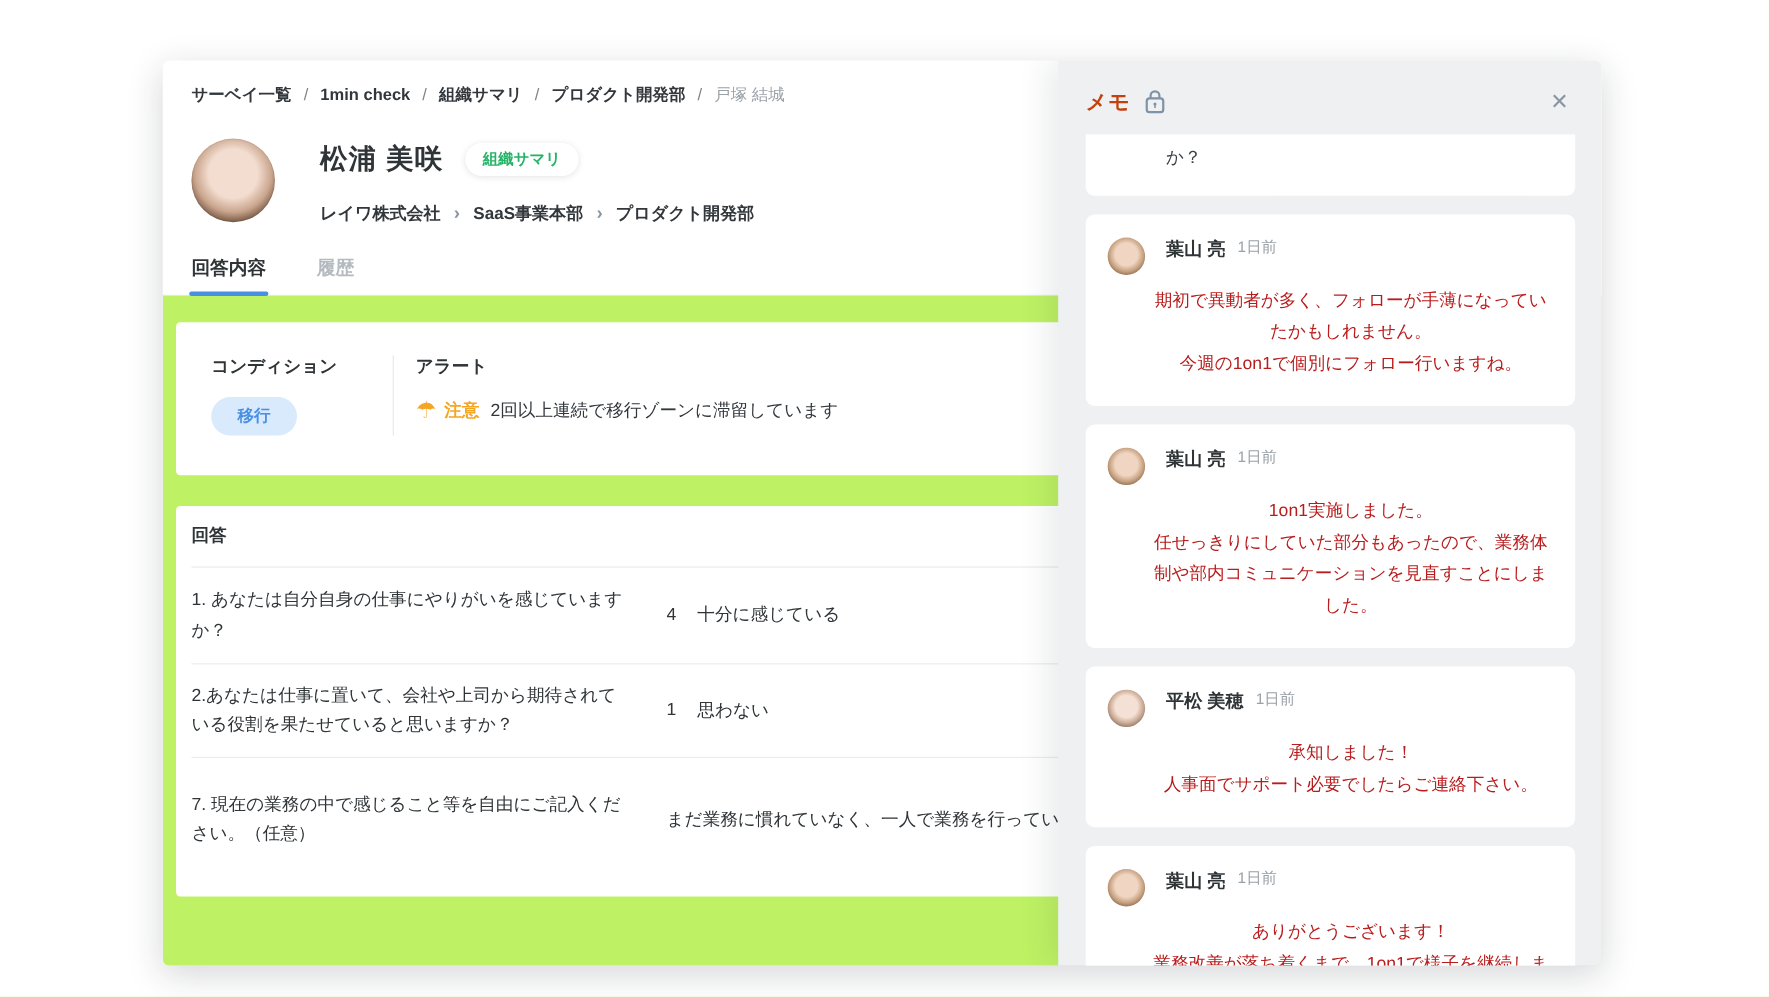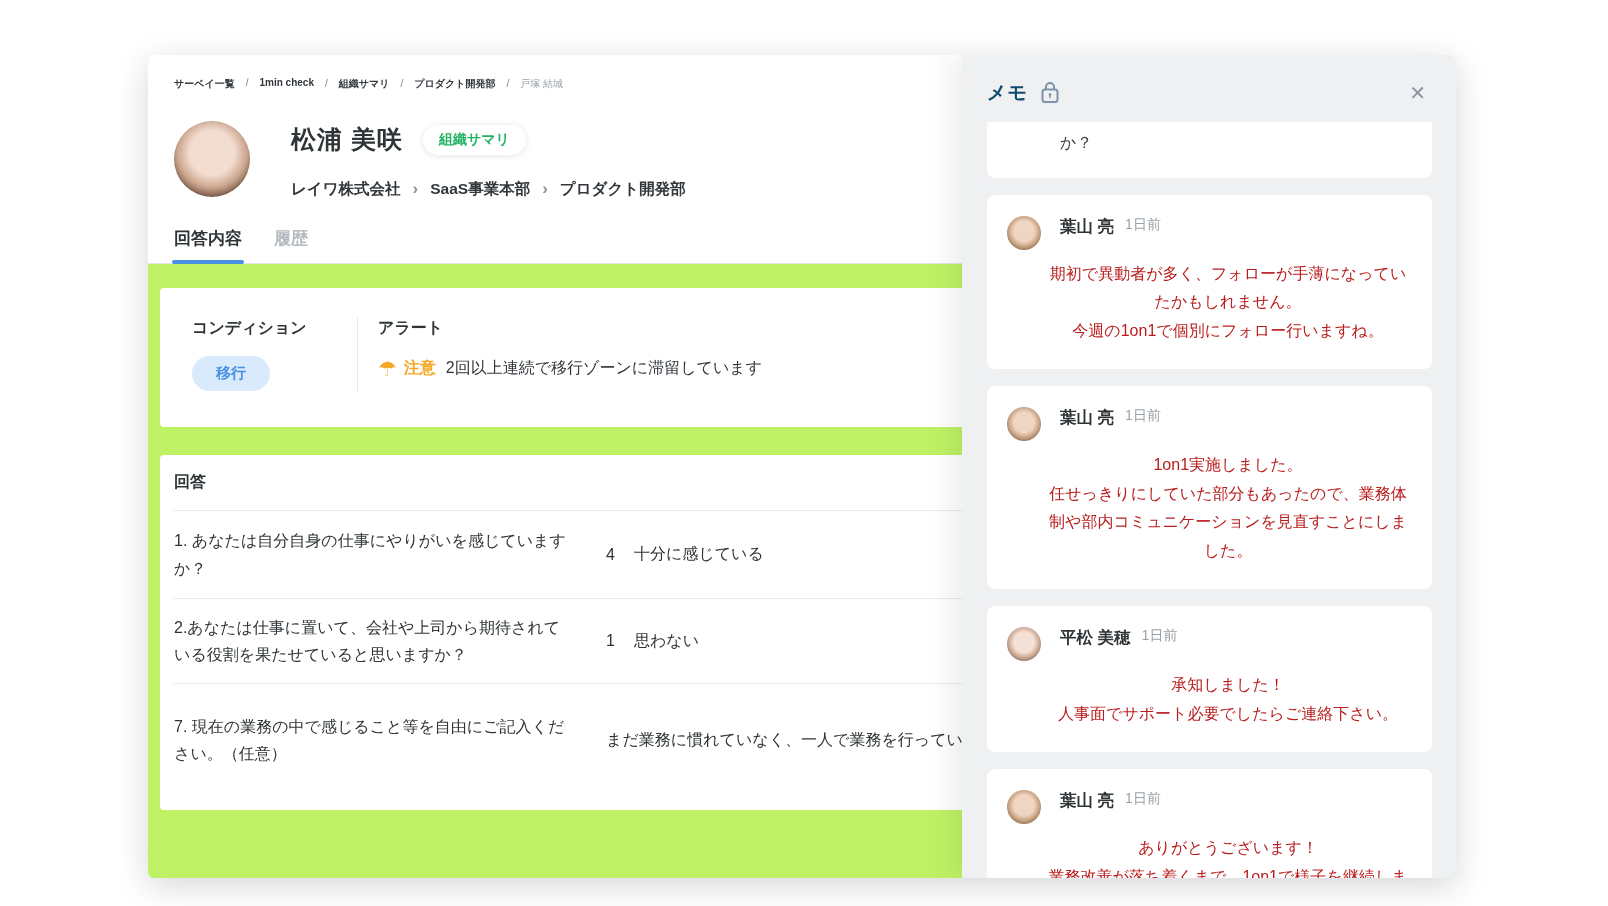--- a/index.html
+++ b/index.html
@@ -6,43 +6,43 @@
   html,body { width:1608px; height:906px; background:#ffffff; overflow:hidden;
               font-family:"Liberation Sans","DejaVu Sans",sans-serif; }
 
   .app { position:absolute; left:148px; top:55px; width:1308px; height:823px;
          background:#ffffff; border-radius:6px; overflow:hidden;
          box-shadow:0 8px 32px rgba(25,35,45,.18); }
 
   
   .left { position:absolute; inset:0; display:flex; flex-direction:column; }
 
-  .breadcrumb { padding:22px 26px 0; font-size:10px; font-weight:700; color:#32373c;
-                display:flex; flex-wrap:nowrap; }
+  .breadcrumb { padding:22px 26px 0; font-size:15px; font-weight:700; color:#32373c;
+                display:flex; align-items:center; flex-wrap:nowrap; }
   .crumb { cursor:pointer; }
   .crumb + .crumb::before { content:"/"; color:#7d858c; font-weight:400; margin:0 11px; }
   .crumb.current { color:#9aa2a9; font-weight:500; cursor:default; }
 
   .profile-row { display:flex; align-items:flex-start; padding:30px 26px 0;gap:24px; }
   .big-avatar { width:76px; height:76px; border-radius:50%; flex:0 0 auto;
                 background:radial-gradient(circle at 50% 42%, #f3ddd0 0 38%, #caa58d 60%, #6d4f3d 78%);
                 box-shadow:inset 0 0 0 1px rgba(0,0,0,.05); }
   .profile-info { margin-left:17px; padding-top:2px; }
   .name-row { display:flex; align-items:center; }
   .person-name { font-size:25px; font-weight:700; color:#2f3437; letter-spacing:1px; }
   .status-badge { margin-left:20px; background:#ffffff; color:#22b365; font-size:14px;
                   font-weight:700; padding:6px 16px; border-radius:16px;
                   box-shadow:0 1px 6px rgba(40,60,50,.14); }
   .email { margin-top:9px; font-size:15px; color:#8d969c; }
   .org-path { margin-top:23px; font-size:15.5px; font-weight:600; color:#32373c;
               display:flex; align-items:center; }
   .org-item + .org-item::before { content:"›"; color:#8a95a1; font-weight:700;
                                   margin:0 12px; font-size:17px; }
 
-  .tabs { display:flex; gap:32px; padding:0 26px; margin-top:27px;
+  .tabs { display:flex; gap:46px; padding:0 26px; margin-top:27px;
           border-bottom:1px solid #e3e6e8; }
   .tab { font-size:17px; font-weight:700; padding-bottom:13px; position:relative; cursor:pointer; }
   .tab.active { color:#2f3437; }
   .tab.active::after { content:""; position:absolute; left:-2px; right:-2px; bottom:-1px;
                        height:4px; background:#4a90e2; border-radius:2px; }
   .tab.inactive { color:#b4bac0; }
 
   .gray { flex:1; background:#bef264; padding:24px 12px 0; overflow:hidden; }
   .card { background:#fff; border-radius:4px; }
 
@@ -67,21 +67,21 @@
   .q-col { width:432px; padding:14px 40px 14px 0; font-size:16px; line-height:1.7; color:#2f3437; }
   .a-col { flex:1; display:flex; align-items:center; font-size:16px; color:#2f3437;
            white-space:nowrap; overflow:hidden; }
   .score { margin-right:19px; }
 
   
   .memo { position:absolute; top:0; right:0; width:494px; height:100%;
           background:#eef0f2; box-shadow:-10px 0 26px rgba(30,40,50,.09);
           display:flex; flex-direction:column; }
   .memo-header { display:flex; align-items:center; padding:24px 26px 15px 25px; flex:0 0 auto; }
-  .memo-title { font-size:19px; font-weight:700; color:#0c4a6e; letter-spacing:1px; }
+  .memo-title { font-size:19px; font-weight:700; color:#c2410c; letter-spacing:1px; }
   .lock-icon { margin-left:11px; display:inline-flex; }
   .memo-close { margin-left:auto; color:#8a95a1; font-size:20px; font-weight:400;
                 cursor:pointer; line-height:1; padding:4px; }
   .memo-body { flex:1; overflow:hidden; padding:0 24px 0 25px; }
 
   .partial-card { background:#fff; border-radius:0 0 8px 8px; height:56px;
                   padding:11px 20px 0 73px; font-size:16px; color:#3a4045; }
   .comment-card { background:#fff; border-radius:8px; margin-top:17px; padding:21px 20px 24px; }
   .c-head { display:flex; align-items:flex-start; }
   .c-avatar { width:34px; height:34px; border-radius:50%; flex:0 0 auto; }

